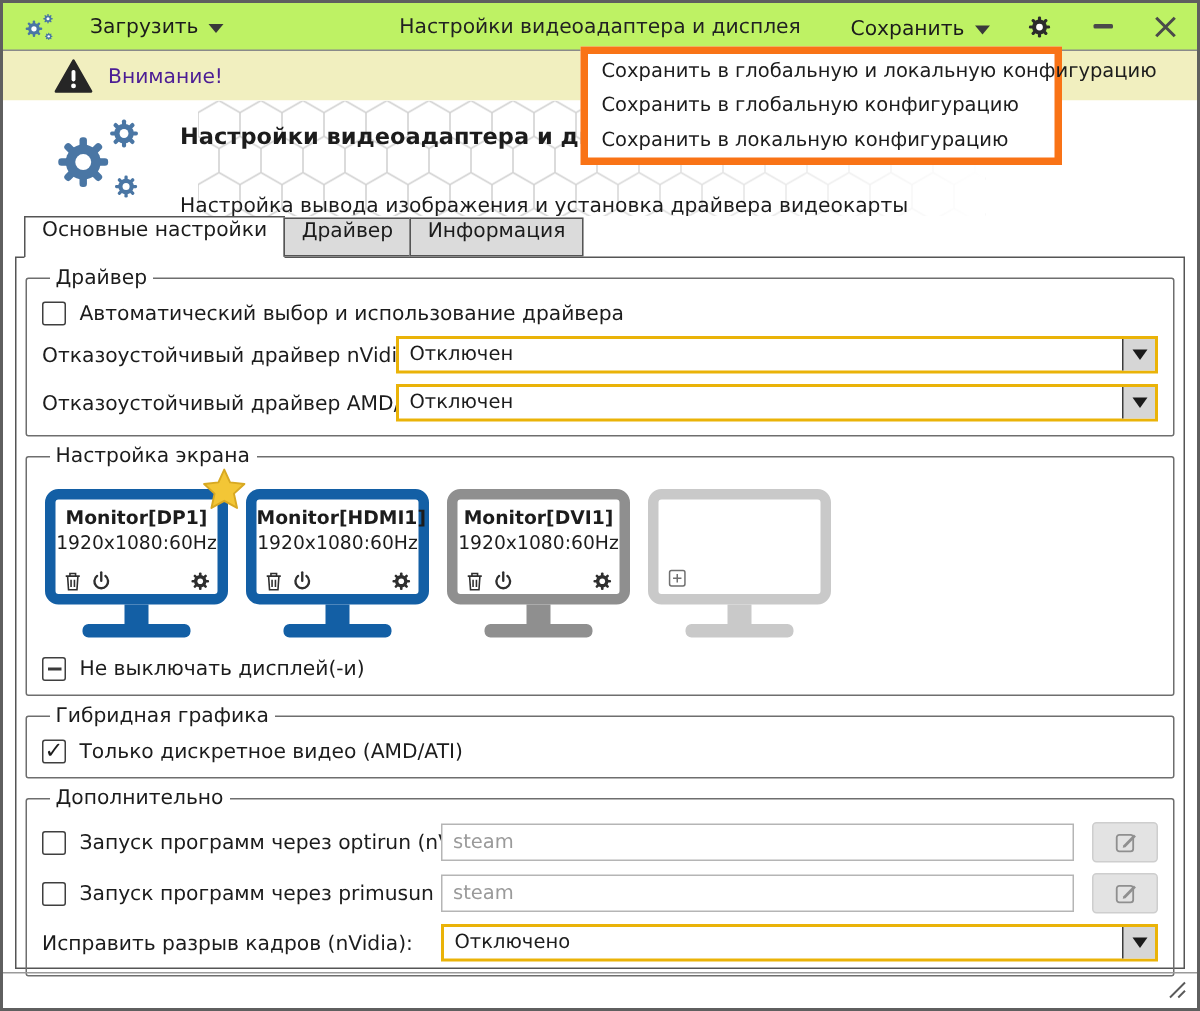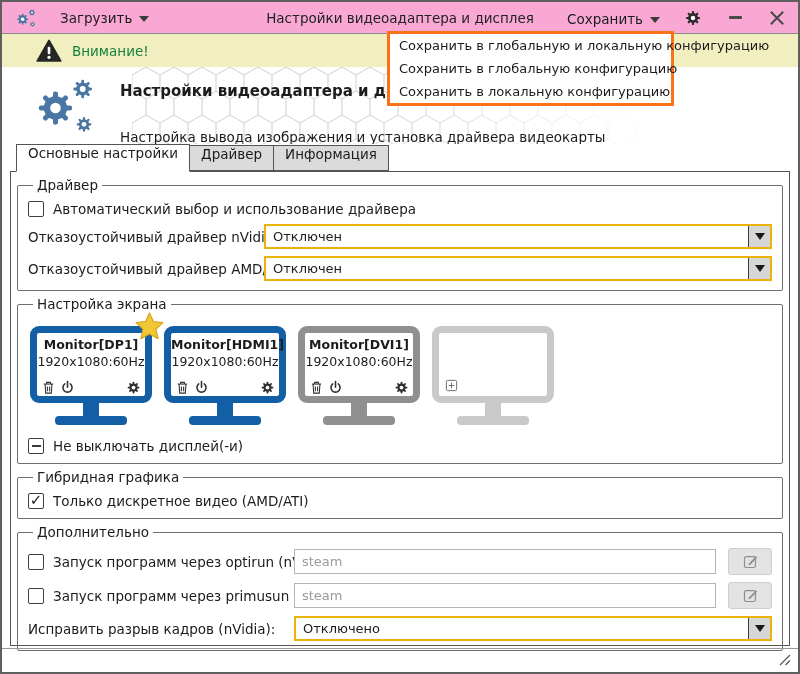--- a/index.html
+++ b/index.html
@@ -1,33 +1,33 @@
 <!DOCTYPE html>
 <html><head>
 <meta charset="utf-8">
 <style>
   * { box-sizing: border-box; margin: 0; padding: 0; }
   html,body { width:800px; height:674px; }
   body { font-family:"DejaVu Sans", sans-serif; font-size:13px; color:#1c1c1c; background:#fff; }
   .window { width:800px; height:674px; border:2px solid #5f5f5f; background:#fff; position:relative; overflow:hidden; }
 
   
-  .toolbar { height:32px; display:flex; align-items:center; padding:0 12px; border-bottom:1px solid #8a8a8a; position:relative; background:#f9a8d4; }
+  .toolbar { height:32px; display:flex; align-items:center; padding:0 12px; border-bottom:1px solid #8a8a8a; position:relative; background:#bef264; }
   .logo-sm { width:24px; height:24px; margin-right:22px; }
   .tool-btn { display:flex; align-items:center; gap:7px; font-size:13.5px; cursor:default; }
   .caret { width:0; height:0; border-left:5px solid transparent; border-right:5px solid transparent; border-top:6px solid #3a3a3a; margin-top:2px; }
   .tb-title { position:absolute; left:50%; transform:translateX(-50%); font-size:13.5px; color:#222; white-space:nowrap; }
   .tb-right { margin-left:auto; display:flex; align-items:flex-end; gap:24px; }
   .winbtn { display:flex; align-items:center; justify-content:center; width:18px; height:18px; }
   .min-bar { width:13px; height:3px; background:#4a4a4a; border-radius:1px; }
 
   
   .warnbar { height:33px; background:#f1efbf; display:flex; align-items:center; gap:10px; padding-left:34px; }
   .warnbar svg { width:26px; height:26px; }
-  .warn-text { font-size:13.5px; color:#15803d; }
+  .warn-text { font-size:13.5px; color:#4c1d95; }
 
   
   .header { height:77px; position:relative; background:#fff; overflow:hidden; }
   .hexbg { position:absolute; left:130px; top:0; }
   .logo-lg { position:absolute; left:20px; top:5px; width:86px; height:68px; }
   .hdr-title { position:absolute; left:118px; top:15px; font-size:15px; font-weight:bold; white-space:nowrap; }
   .hdr-sub { position:absolute; left:118px; top:42px; font-size:13.5px; white-space:nowrap;margin-top:20px; }
 
   
   .tabbar { display:flex; margin-left:14px; height:27px; position:relative; z-index:2; align-items:flex-end; }
@@ -69,21 +69,21 @@
   .mstand { width:16px; height:13px; background:#135fa5; margin:0 auto; }
   .mbase { width:72px; height:9px; background:#135fa5; border-radius:4px; margin:0 auto; }
   .monitor.gray .mscreen { border-color:#8f8f8f; }
   .monitor.gray .mstand, .monitor.gray .mbase { background:#8f8f8f; }
   .monitor.empty .mscreen { border-color:#c9c9c9; }
   .monitor.empty .mstand, .monitor.empty .mbase { background:#c9c9c9; }
   .star { position:absolute; top:-15px; right:-13px; width:31px; height:31px; z-index:3; }
   .addicon { position:absolute; left:5px; bottom:3px; width:15px; height:15px; }
 
   
-  .savemenu { position:absolute; left:385px; top:29px; width:287px; background:#fff; border:3px solid #f97316; z-index:20; }
+  .savemenu { position:absolute; left:385px; top:29px; width:321px; background:#fff; border:5px solid #f97316; z-index:20; }
   .savemenu .item { height:23px; line-height:23px; padding:0 9px; font-size:13px; white-space:nowrap; }
 
   
   .statusbar { height:24px; margin-top:2px; border-top:1px solid #9a9a9a; position:relative; }
   .grip { position:absolute; right:7px; bottom:6px; }
 
   .label { font-size:13.5px; white-space:nowrap; }
 </style>
 </head>
 <body>

